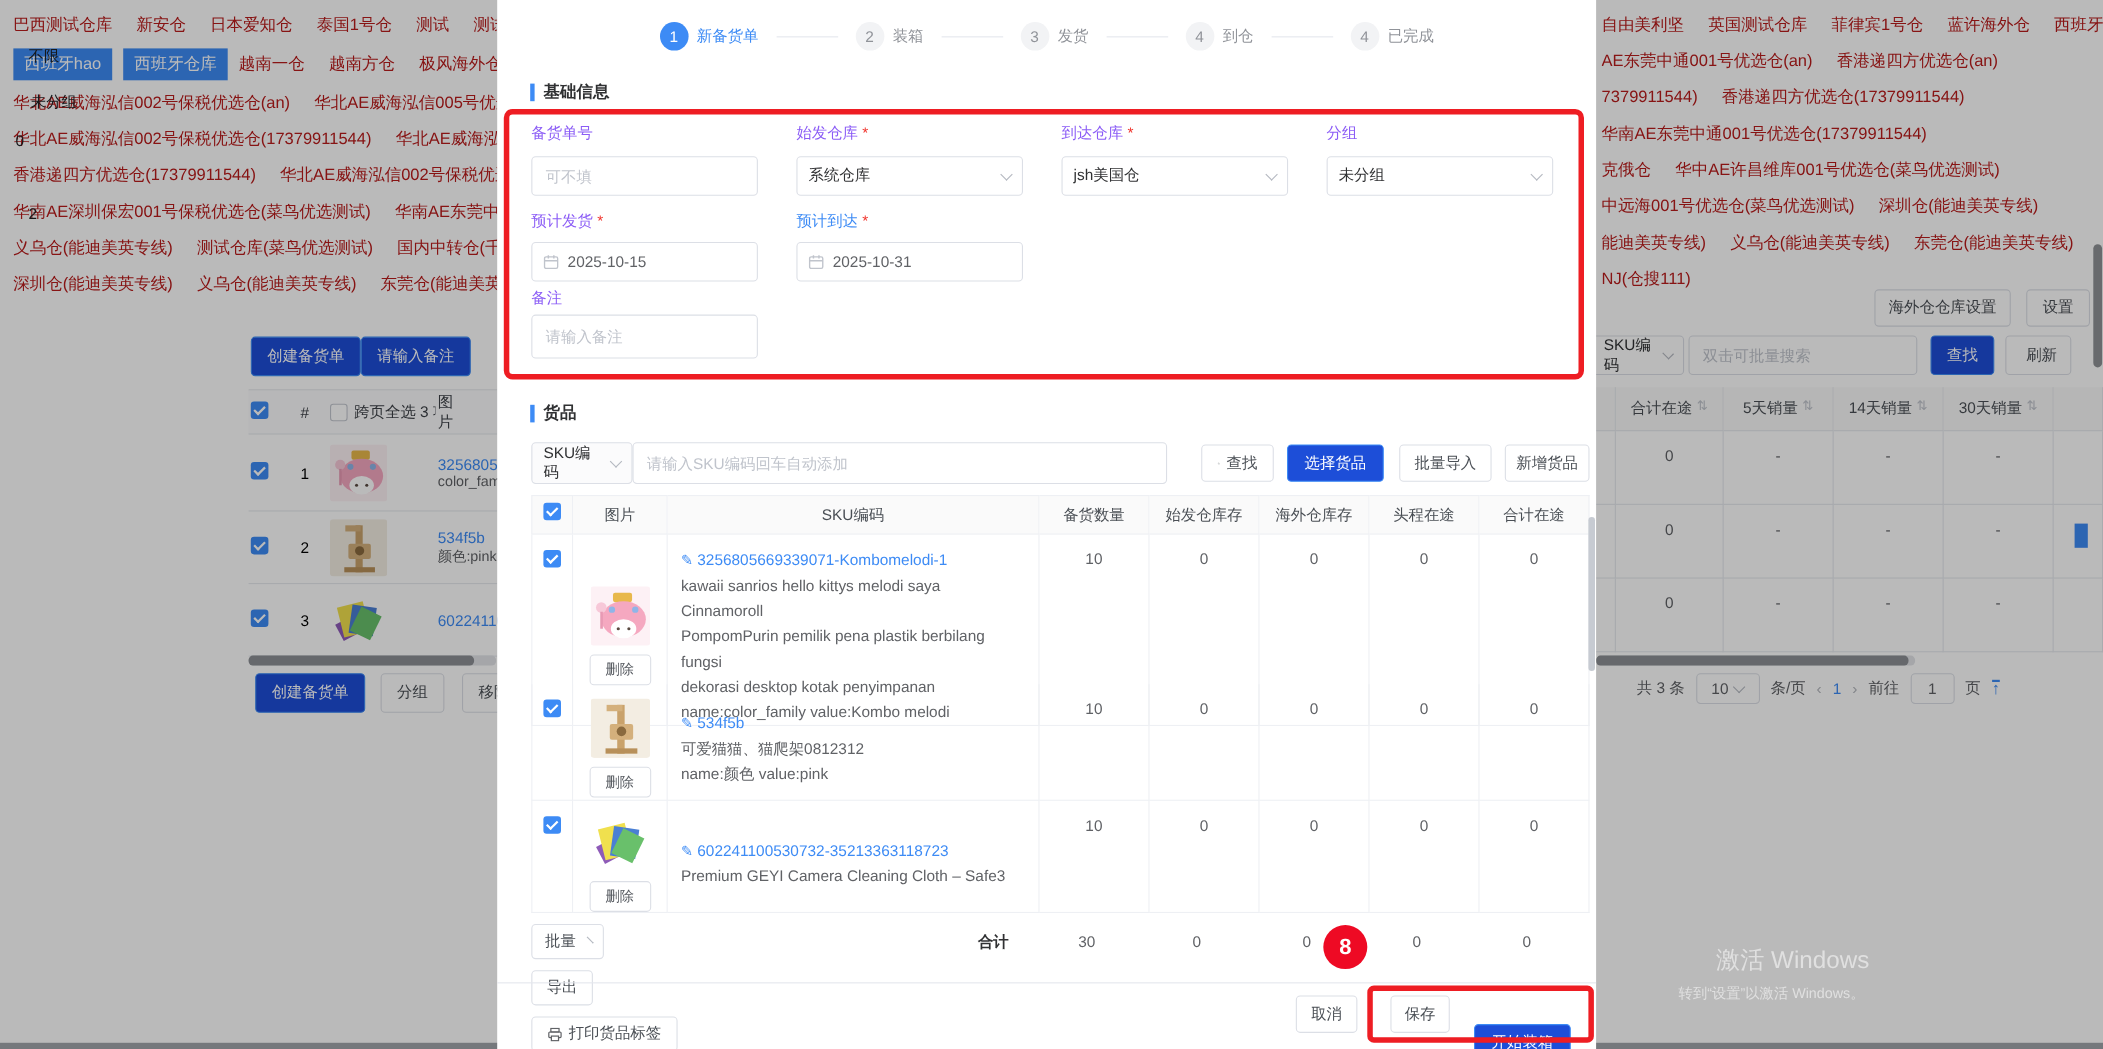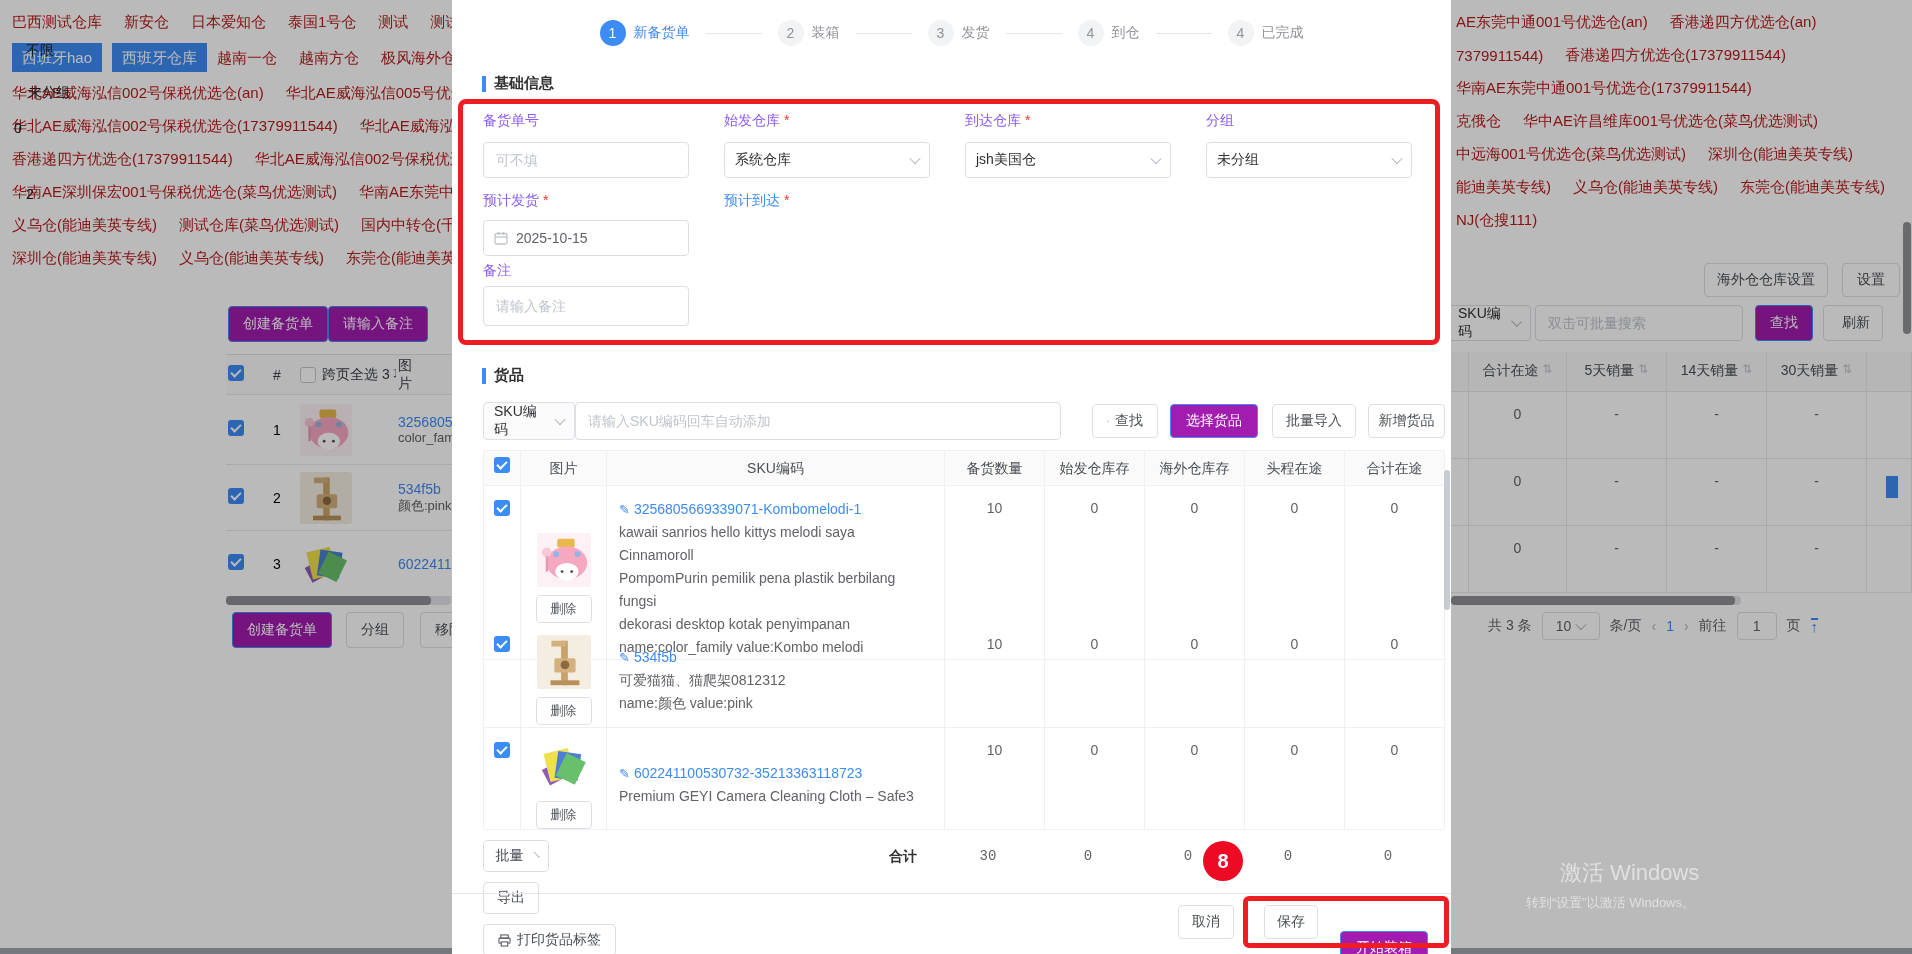--- a/index.html
+++ b/index.html
@@ -8,21 +8,21 @@
 
   
   #bg { position:absolute; inset:0; background:#fff; z-index:1; }
   .tag-row { white-space:nowrap; overflow:hidden; height:33px; display:flex; align-items:center; }
   .tag { margin-right:22px; font-size:15px; color:#b91c1c; flex:0 0 auto; }
   .tag.sel { background:#3d8bf5; color:#fff; padding:6px 10px; margin-right:10px; }
   .ov { position:absolute; font-size:14px; color:#1f2226; z-index:2;text-align:right; }
 
   .btn { height:34px; border:1px solid #dcdfe6; border-radius:4px; background:#fff; color:#4a4f55;
          font-size:14px; padding:0 14px; display:inline-flex; align-items:center; justify-content:center; gap:6px; white-space:nowrap; }
-  .btn.primary { background:#a21caf; border-color:#3d8bf5; color:#fff; }
+  .btn.primary { background:#1d4ed8; border-color:#3d8bf5; color:#fff; }
 
   .cb { width:16px; height:16px; border-radius:3px; background:#3d8bf5; position:relative; display:inline-block; flex:0 0 auto; }
   .cb::after { content:""; position:absolute; left:5px; top:2px; width:4px; height:8px; border:solid #fff; border-width:0 2px 2px 0; transform:rotate(45deg); }
   .cb.un { background:#fff; border:1px solid #c3c7cf; }
   .cb.un::after { display:none; }
 
   .chev { display:inline-block; width:8px; height:8px; border:solid #b4b8c0; border-width:0 0 1.5px 1.5px; transform:rotate(-45deg) translate(1px,-1px); margin-left:6px; }
 
   
   #left-panel { left:226px; top:298px; width:226px; position:absolute; }
@@ -83,21 +83,21 @@
   .g-cell.first { border-left:1px solid #eef0f4; }
   .g-head .g-cell { background:#fafafa; color:#4a4f55; height:36px; padding-top:9px; border-top:1px solid #eef0f4; }
   .g-sku { flex-direction:column; align-items:flex-start; padding:12px 12px 0 12px; line-height:23px; }
   .g-link { color:#3d8bf5; }
   .pencil { color:#3d8bf5; margin-right:4px; font-size:13px; }
   .g-img { flex-direction:column; align-items:center; gap:8px; padding-top:10px; }
   .del-btn { width:56px; height:28px; border:1px solid #dcdfe6; border-radius:4px; background:#fff; color:#55595f; font-size:13px; display:flex; align-items:center; justify-content:center; }
   .g-desc { color:#606266; }
 
   .totals { position:relative; height:56px; }
-  .t-num { position:absolute; width:100px; text-align:center; top:18px; color:#606266;font-family:Liberation Mono, monospace; }
+  .t-num { position:absolute; width:100px; text-align:center; top:18px; color:#606266; }
   #badge8 { position:absolute; left:751px; top:841px; width:40px; height:40px; border-radius:50%; background:#ee0a24; color:#fff;
             font-size:20px; font-weight:bold; display:flex; align-items:center; justify-content:center; z-index:35; }
 
   .m-footer-line { position:absolute; left:0; right:0; top:893px; border-top:1px solid #e4e7ed; }
   .v-thumb { position:absolute; left:992px; top:470px; width:6px; height:140px; background:#c7cbd2; border-radius:3px; }
 
   .topicon { color:#3d8bf5; border-top:2px solid #3d8bf5; padding-top:0; line-height:14px; font-size:15px; }
 </style>
 </head>
 <body>
@@ -230,20 +230,27 @@
         <div class="thumbbar" style="width:205px;"></div>
       </div>
 
     <button class="btn primary abs" style="left:6px; top:314px; height:36px;">创建备货单</button>
     <button class="btn abs" style="left:120px; top:314px; height:36px;">分组</button>
     <button class="btn abs" style="left:194px; top:314px; height:36px;">移除</button>
   </div>
 
   <div class="abs" style="left:1456px; top:6px; width:456px;">
     <div class="tag-row">
+        <span class="tag">自由美利坚</span>
+        <span class="tag">英国测试仓库</span>
+        <span class="tag">菲律宾1号仓</span>
+        <span class="tag">蓝许海外仓</span>
+        <span class="tag">西班牙</span>
+      </div>
+    <div class="tag-row">
         <span class="tag">AE东莞中通001号优选仓(an)</span>
         <span class="tag">香港递四方优选仓(an)</span>
       </div>
     <div class="tag-row">
         <span class="tag">7379911544)</span>
         <span class="tag">香港递四方优选仓(17379911544)</span>
       </div>
     <div class="tag-row">
         <span class="tag">华南AE东莞中通001号优选仓(17379911544)</span>
       </div>
@@ -417,20 +424,29 @@
   <span class="fld-label req blue-label" style="left:272px; top:192px;">预计到达</span>
 
   <div class="sel-box fld" style="left:31px; top:220px; justify-content:flex-start; gap:8px; color:#606266;">
     <svg width="14" height="14" viewBox="0 0 14 14">
         <rect x="1" y="2.5" width="12" height="10.5" rx="1.5" fill="none" stroke="#c0c4cc" stroke-width="1.3"></rect>
         <line x1="1" y1="6" x2="13" y2="6" stroke="#c0c4cc" stroke-width="1.3"></line>
         <line x1="4.5" y1="1" x2="4.5" y2="4" stroke="#c0c4cc" stroke-width="1.3"></line>
         <line x1="9.5" y1="1" x2="9.5" y2="4" stroke="#c0c4cc" stroke-width="1.3"></line>
       </svg>
     <span>2025-10-15</span>
+  </div>
+  <div class="sel-box fld" style="left:272px; top:220px; justify-content:flex-start; gap:8px; color:#606266;">
+    <svg width="14" height="14" viewBox="0 0 14 14">
+        <rect x="1" y="2.5" width="12" height="10.5" rx="1.5" fill="none" stroke="#c0c4cc" stroke-width="1.3"></rect>
+        <line x1="1" y1="6" x2="13" y2="6" stroke="#c0c4cc" stroke-width="1.3"></line>
+        <line x1="4.5" y1="1" x2="4.5" y2="4" stroke="#c0c4cc" stroke-width="1.3"></line>
+        <line x1="9.5" y1="1" x2="9.5" y2="4" stroke="#c0c4cc" stroke-width="1.3"></line>
+      </svg>
+    <span>2025-10-31</span>
   </div>
 
   <span class="fld-label" style="left:31px; top:262px;">备注</span>
   <input class="inp fld" style="left: 31px; top: 286px; height: 40px;" placeholder="请输入备注">
 
   <div class="red-box" style="left:6px; top:99px; width:982px; height:246px;"></div>
 
   <div class="sec-title" style="top:366px;">
     <span class="sec-bar"></span>
     <span>货品</span>

